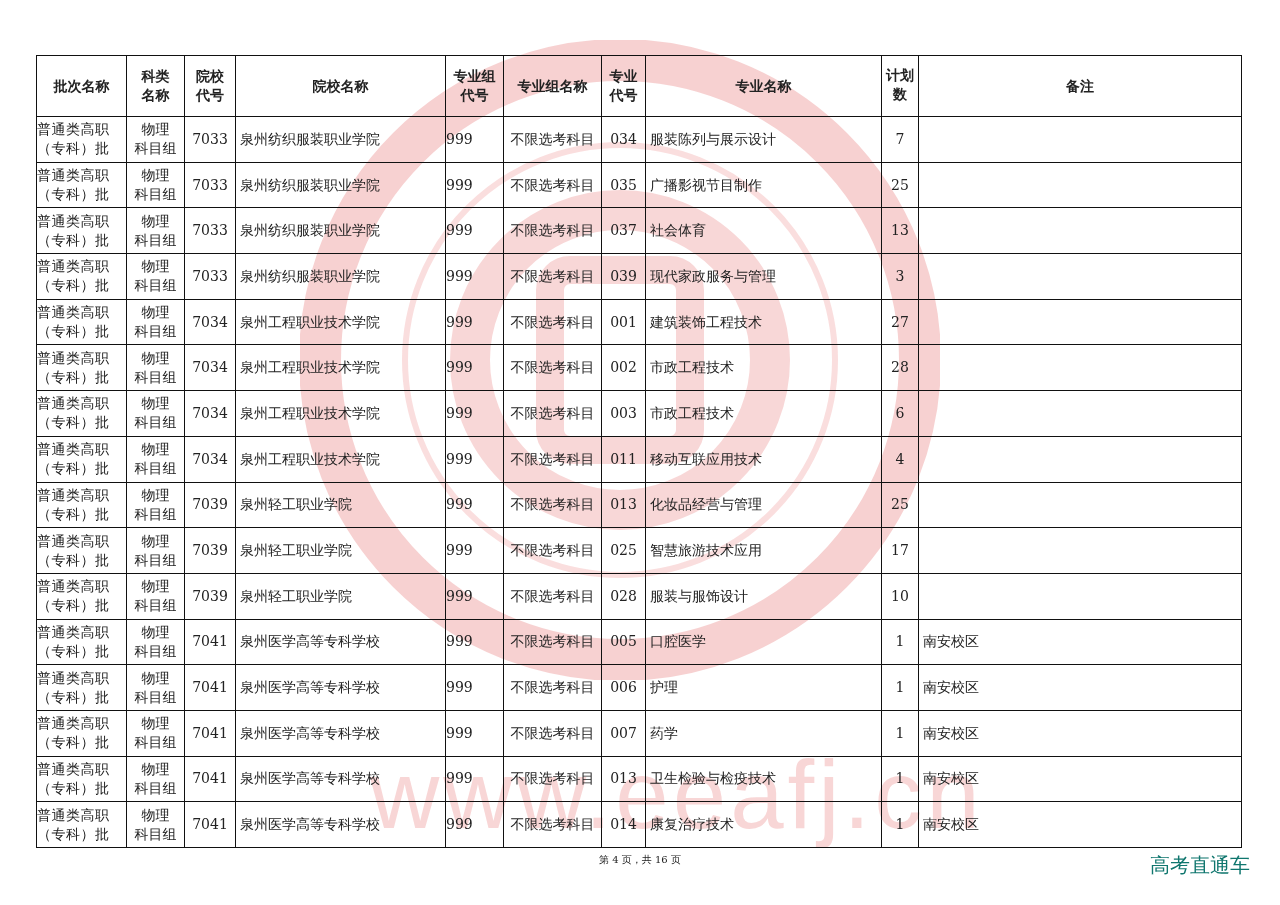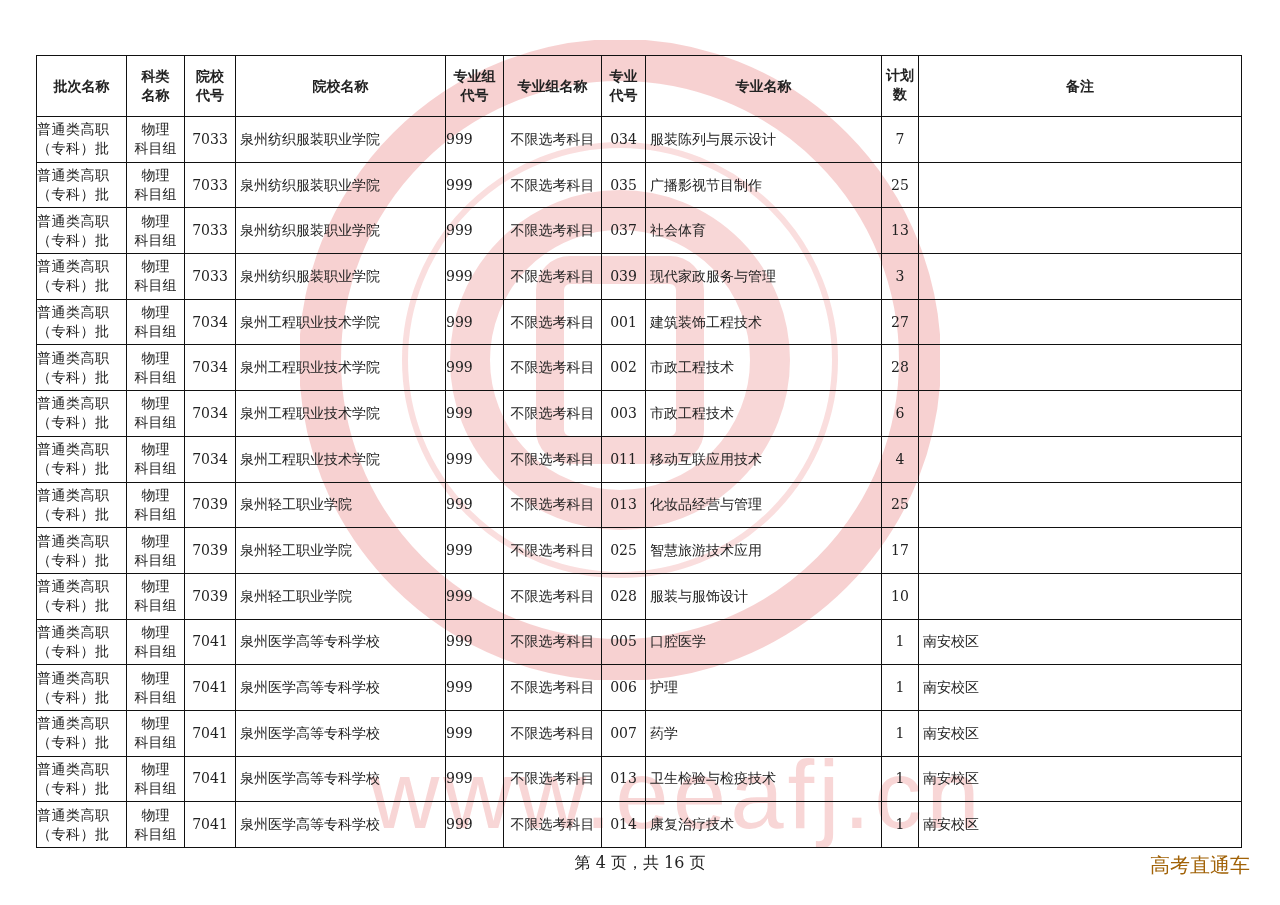--- a/index.html
+++ b/index.html
@@ -7,22 +7,22 @@
   .watermark { position:absolute; left:300px; top:40px; width:640px; height:640px; pointer-events:none; z-index:0; }
   .wm-url { position:absolute; left:370px; top:740px; font-family:"Liberation Sans","DejaVu Sans",sans-serif; font-size:96px; color:rgba(225,70,70,0.22); letter-spacing:4px; z-index:0; pointer-events:none; }
   table.plan { position:absolute; left:36px; top:55px; border-collapse:collapse; table-layout:fixed; z-index:1; background:transparent; }
   table.plan th, table.plan td { border:1.6px solid #111; padding:0; font-size:14px; line-height:19px; }
   table.plan th { height:60px; font-family:"DejaVu Sans","Liberation Sans",sans-serif; font-weight:bold; font-size:14px; text-align:center; }
   table.plan td { height:44.7px; }
   .c { text-align:center; }
   .r { padding-right:12px !important; }
   .l { text-align:left; padding-left:4px !important; }
   .batch { font-size:14px; letter-spacing:0.5px; }
-  .footer { position:absolute; top:853px; left:0; width:1280px; text-align:center; font-size:16px; z-index:2; }
-  .brand { position:absolute; right:30px; top:852px; font-family:Liberation Sans, sans-serif; font-size:20px; color:#a16207; z-index:2; }
+  .footer { position:absolute; top:853px; left:0; width:1280px; text-align:center; font-size:10px; z-index:2; }
+  .brand { position:absolute; right:30px; top:852px; font-family:Liberation Sans, sans-serif; font-size:20px; color:#0f766e; z-index:2; }
 </style>
 </head>
 <body>
 
 <svg class="watermark" viewBox="0 0 640 640">
   <circle cx="320" cy="320" r="300" fill="none" stroke="rgba(225,72,72,0.25)" stroke-width="42"></circle>
   <circle cx="320" cy="320" r="215" fill="none" stroke="rgba(225,72,72,0.18)" stroke-width="6"></circle>
   <circle cx="320" cy="320" r="150" fill="none" stroke="rgba(225,72,72,0.22)" stroke-width="40"></circle>
   <rect x="250" y="230" width="140" height="180" rx="20" fill="none" stroke="rgba(225,72,72,0.22)" stroke-width="28"></rect>
   <path d="M80 520 L560 120" stroke="rgba(255,255,255,0)" stroke-width="1"></path>

